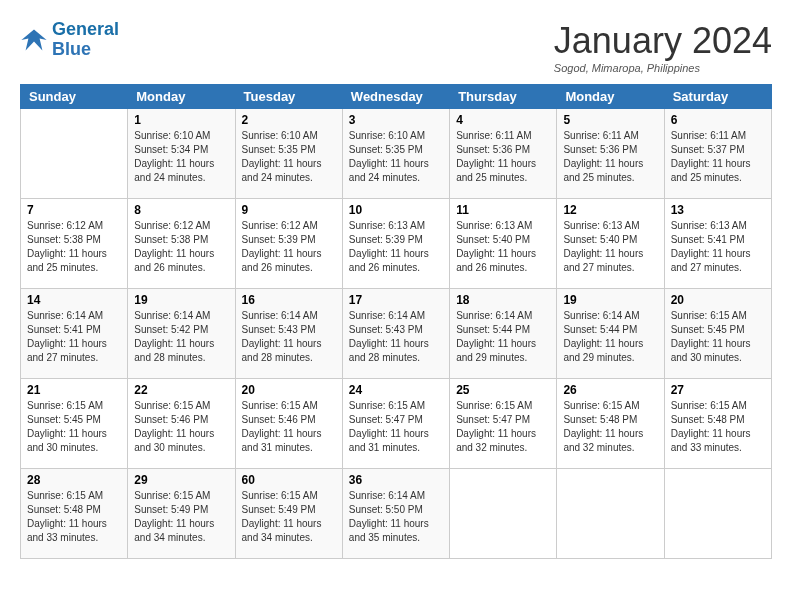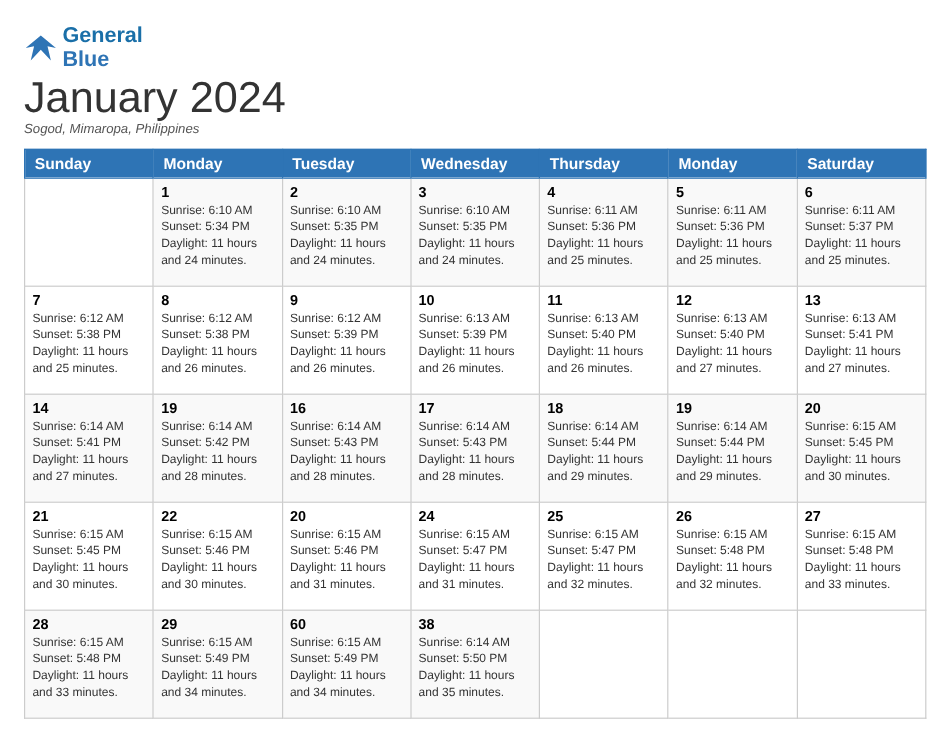--- a/index.html
+++ b/index.html
@@ -8,21 +8,20 @@
       background: #fff;
       width: 792px;
       min-height: 612px;
       padding: 20px;
     }
     .header {
       display: flex;
       justify-content: space-between;
       align-items: flex-start;
       margin-bottom: 10px;
-      flex-direction: column;
     }
     .logo {
       display: flex;
       align-items: center;
       gap: 4px;
     }
     .logo-text {
       font-size: 18px;
       font-weight: bold;
       color: #333;
@@ -247,21 +246,21 @@
         </td>
         <td>
           <span class="day-num">29</span>
           <div class="day-info">Sunrise: 6:15 AM<br>Sunset: 5:49 PM<br>Daylight: 11 hours and 34 minutes.</div>
         </td>
         <td>
           <span class="day-num">60</span>
           <div class="day-info">Sunrise: 6:15 AM<br>Sunset: 5:49 PM<br>Daylight: 11 hours and 34 minutes.</div>
         </td>
         <td>
-          <span class="day-num">38</span>
+          <span class="day-num">36</span>
           <div class="day-info">Sunrise: 6:14 AM<br>Sunset: 5:50 PM<br>Daylight: 11 hours and 35 minutes.</div>
         </td>
         <td class="empty-cell"></td>
         <td class="empty-cell"></td>
         <td class="empty-cell"></td>
       </tr>
     </tbody>
 </table>
 
 </body></html>

